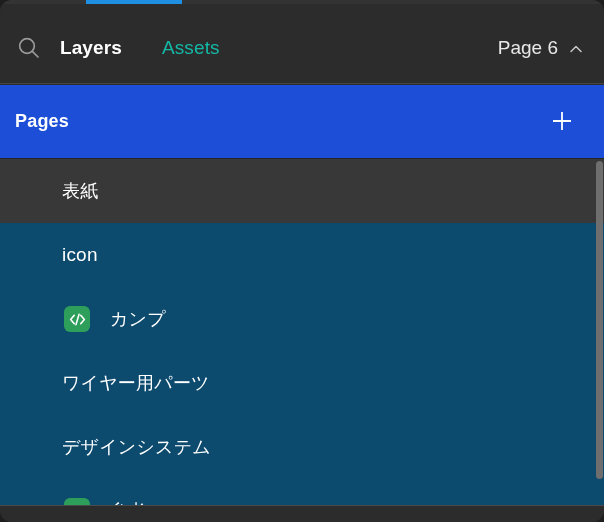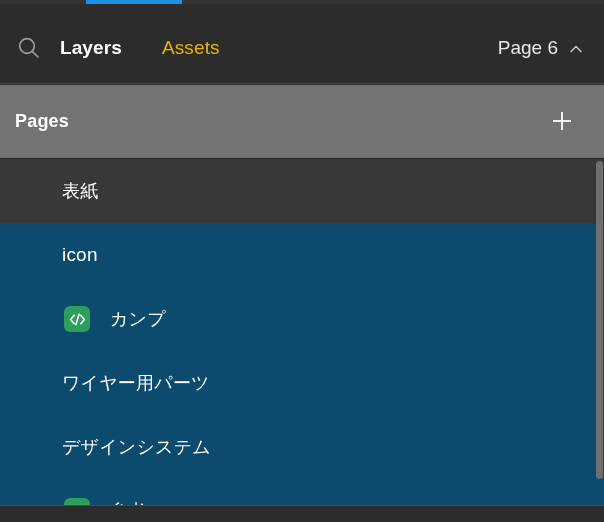--- a/index.html
+++ b/index.html
@@ -10,20 +10,21 @@
   body {
     font-family: "Liberation Sans", "DejaVu Sans", sans-serif;
     -webkit-font-smoothing: antialiased;
   }
   #app {
     position: relative;
     width: 604px;
     height: 522px;
     background: #2c2c2c;
     overflow: hidden;
+    border-radius: 12px;
   }
 
   
   .top-strip {
     position: absolute;
     top: 0; left: 0;
     width: 604px;
     height: 4px;
     background: #333333;
   }
@@ -68,21 +69,21 @@
     letter-spacing: 0.1px;
     white-space: nowrap;
   }
   .tab-layers {
     left: 60px;
     color: #ffffff;
     font-weight: 700;
   }
   .tab-assets {
     left: 162px;
-    color: #eab308;
+    color: #14b8a6;
     font-weight: 400;
   }
   .page-selector {
     position: absolute;
     top: 31px;
     right: 20px;
     height: 26px;
     display: flex;
     align-items: center;
     gap: 10px;
@@ -101,21 +102,21 @@
     display: block;
     margin-top: 2px;
   }
 
   
   .pages-header {
     position: absolute;
     top: 85px; left: 0;
     width: 604px;
     height: 73px;
-    background: #737373;
+    background: #1d4ed8;
   }
   .pages-title {
     position: absolute;
     left: 15px;
     top: 24px;
     font-size: 18px;
     line-height: 24px;
     font-weight: 700;
     color: #ffffff;
     letter-spacing: 0.2px;

